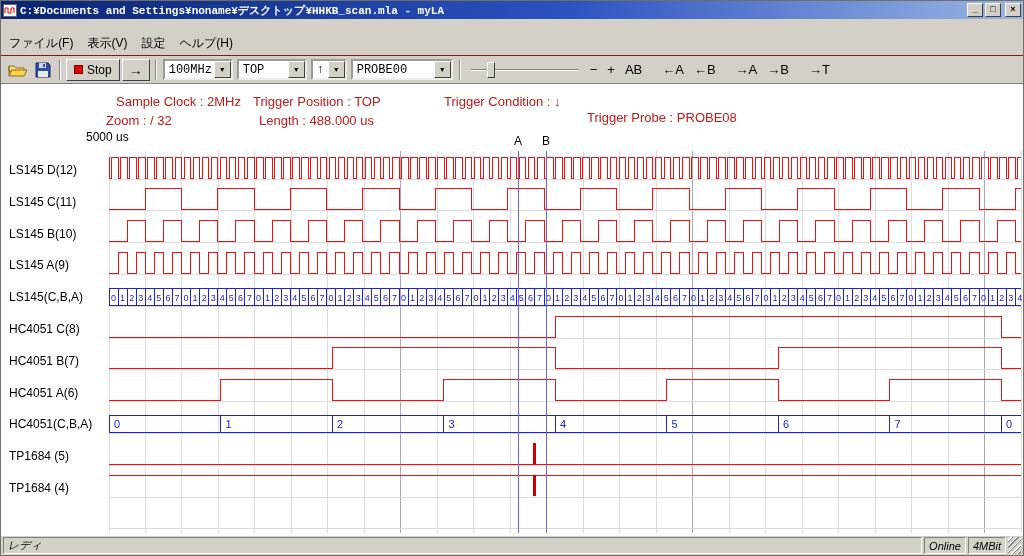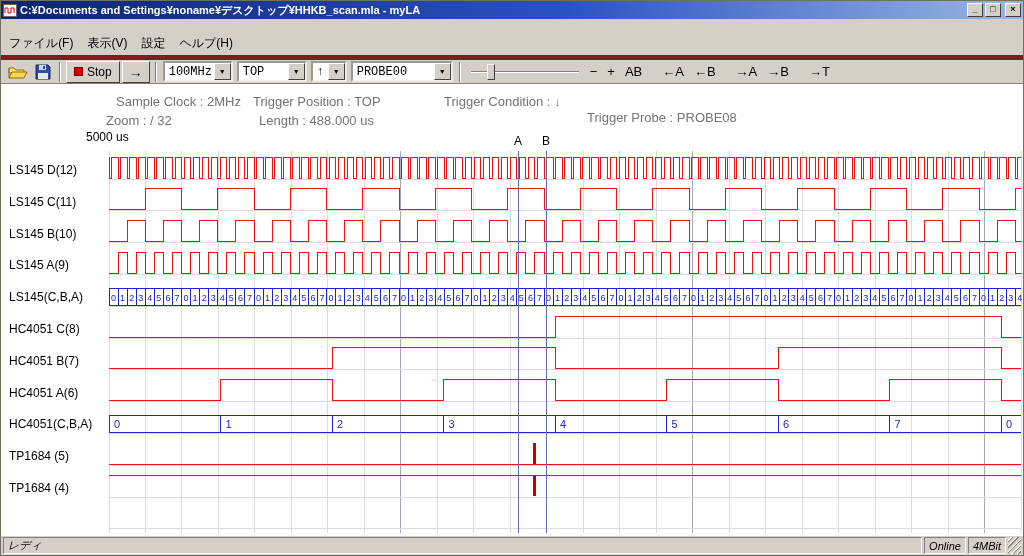--- a/index.html
+++ b/index.html
@@ -3,49 +3,49 @@
 <meta charset="utf-8">
 <style>
   * { box-sizing: border-box; margin: 0; padding: 0; }
   html, body { width: 1024px; height: 556px; }
   body { font-family: "Liberation Sans", "DejaVu Sans", sans-serif; background: #d4d0c8; }
   .window { width: 1024px; height: 556px; background: #d4d0c8; border: 1px solid #716f64; display: flex; flex-direction: column; }
 
   .titlebar { flex: 0 0 18px; height: 18px; background: linear-gradient(90deg,#0a2472 0%,#2a52c0 55%,#9ab6e4 100%);
               display: flex; align-items: center; padding: 1px 2px; color: #fff; font-size: 11px; font-weight: bold; }
   .titleicon { width: 14px; height: 13px; margin-right: 3px; flex: 0 0 auto; }
-  .titletext { flex: 1; white-space: nowrap; overflow: hidden; }
+  .titletext { flex: 1; white-space: nowrap; overflow: hidden; font-family: Liberation Mono, monospace; }
   .wbtns { display: flex; gap: 2px; }
   .wbtn { width: 16px; height: 14px; background: #d4d0c8; border: 1px solid; border-color: #fff #404040 #404040 #fff;
           font-size: 9px; line-height: 11px; text-align: center; color: #000; font-weight: bold; }
 
   .menubar { flex: 0 0 19px; display: flex; align-items: center; font-size: 12px; background: #d4d0c8; padding-left: 1px; }
   .menu-item { padding: 16px 7px 3px; }
 
-  .toolbar { flex: 0 0 28px; border-top: 5px solid #7f1d1d; display: flex; align-items: center; padding: 0 4px; font-size: 12px; }
+  .toolbar { flex: 0 0 28px; border-top: 1px solid #7f1d1d; display: flex; align-items: center; padding: 0 4px; font-size: 12px; }
   .sep { width: 2px; height: 20px; border-left: 1px solid #808080; border-right: 1px solid #fff; margin: 0 4px; }
   .tbtn { height: 22px; display: flex; align-items: center; justify-content: center; margin: 0 1px; }
   .icobtn { width: 23px; }
   .raised { border: 1px solid; border-color: #fff #404040 #404040 #fff; background: #d4d0c8; }
   .stopbtn { padding: 0 7px; gap: 4px; }
   .stopsq { width: 9px; height: 9px; background: #e00000; border: 1px solid #7a0000; }
   .runbtn { width: 28px; font-size: 14px; font-weight: bold; }
   .combo { height: 21px; border: 2px inset #f0ede6; background: #fff; display: flex; align-items: center; margin: 0 2px; }
   .combo .val { flex: 1; padding: 0 4px; white-space: nowrap; overflow: hidden; font-family: Liberation Mono, monospace; }
   .combo .drop { width: 17px; height: 100%; background: #d4d0c8; border: 1px solid; border-color: #fff #404040 #404040 #fff;
                  font-size: 7px; display: flex; align-items: center; justify-content: center; }
   .slider { width: 108px; height: 20px; position: relative; margin: 0 6px; }
   .slider .track { position: absolute; left: 0; right: 0; top: 9px; height: 2px; border-top: 1px solid #808080; border-bottom: 1px solid #fff; }
   .slider .thumb { position: absolute; left: 16px; top: 2px; width: 8px; height: 16px; background: #d4d0c8;
                    border: 1px solid; border-color: #fff #404040 #404040 #fff; }
   .flat { padding: 2px 5px; font-size: 13px; }
   .gapL { margin-left: 10px; }
 
   .client { flex: 1; position: relative; background: #fff; border-top: 1px solid #808080; overflow: hidden; }
-  .inf { position: absolute; font-size: 13px; color: #737373; white-space: nowrap; }
+  .inf { position: absolute; font-size: 13px; color: #b91c1c; white-space: nowrap; }
   .i1 { left: 115px; top: 10px; } .i2 { left: 252px; top: 10px; } .i3 { left: 443px; top: 10px; } .i4 { left: 586px; top: 26px; }
   .i5 { left: 105px; top: 29px; } .i6 { left: 258px; top: 29px; }
   .timelabel { position: absolute; left: 85px; top: 46px; font-size: 12px; }
   #wavesvg { position: absolute; left: 0; top: 0; }
   #wavesvg text { font-family: "Liberation Sans", "DejaVu Sans", sans-serif; }
 
   .hscroll { position: absolute; left: 0; top: 452px; width: 853px; height: 15px; display: flex; }
   .sbtn { width: 15px; height: 15px; background: #d4d0c8; border: 1px solid; border-color: #fff #404040 #404040 #fff;
           font-size: 7px; display: flex; align-items: center; justify-content: center; }
   .strack { flex: 1; position: relative; background: #f2f0e8; }

